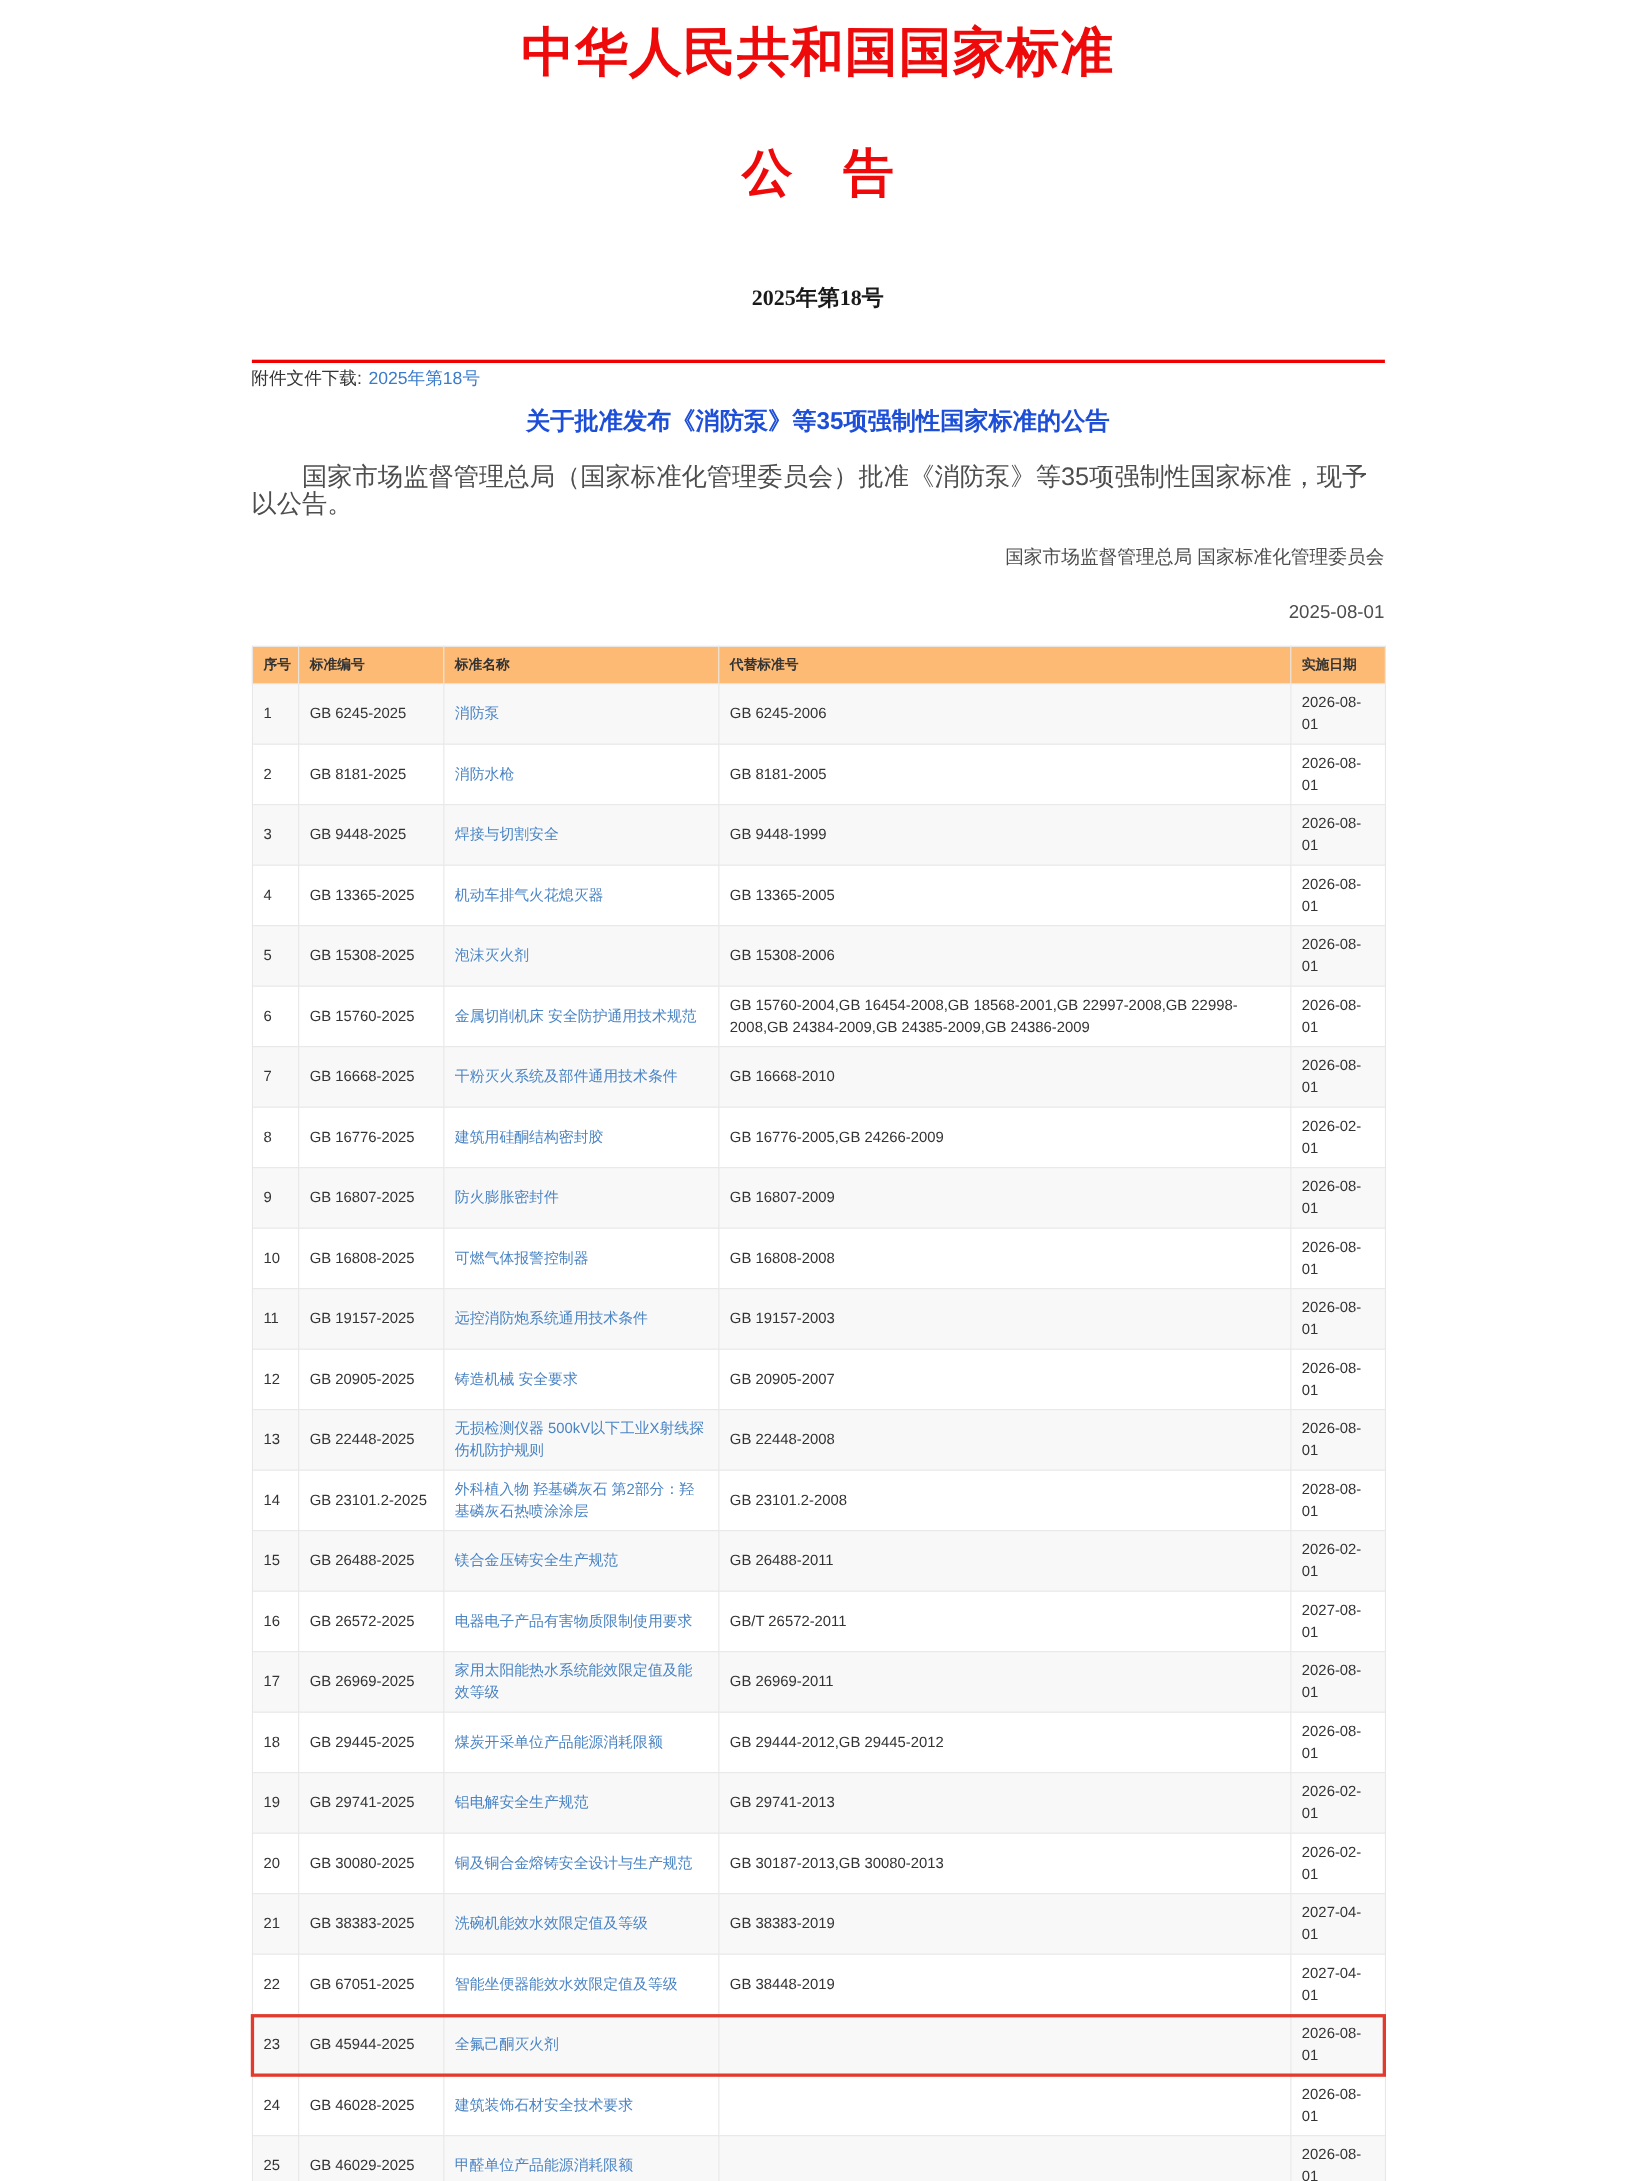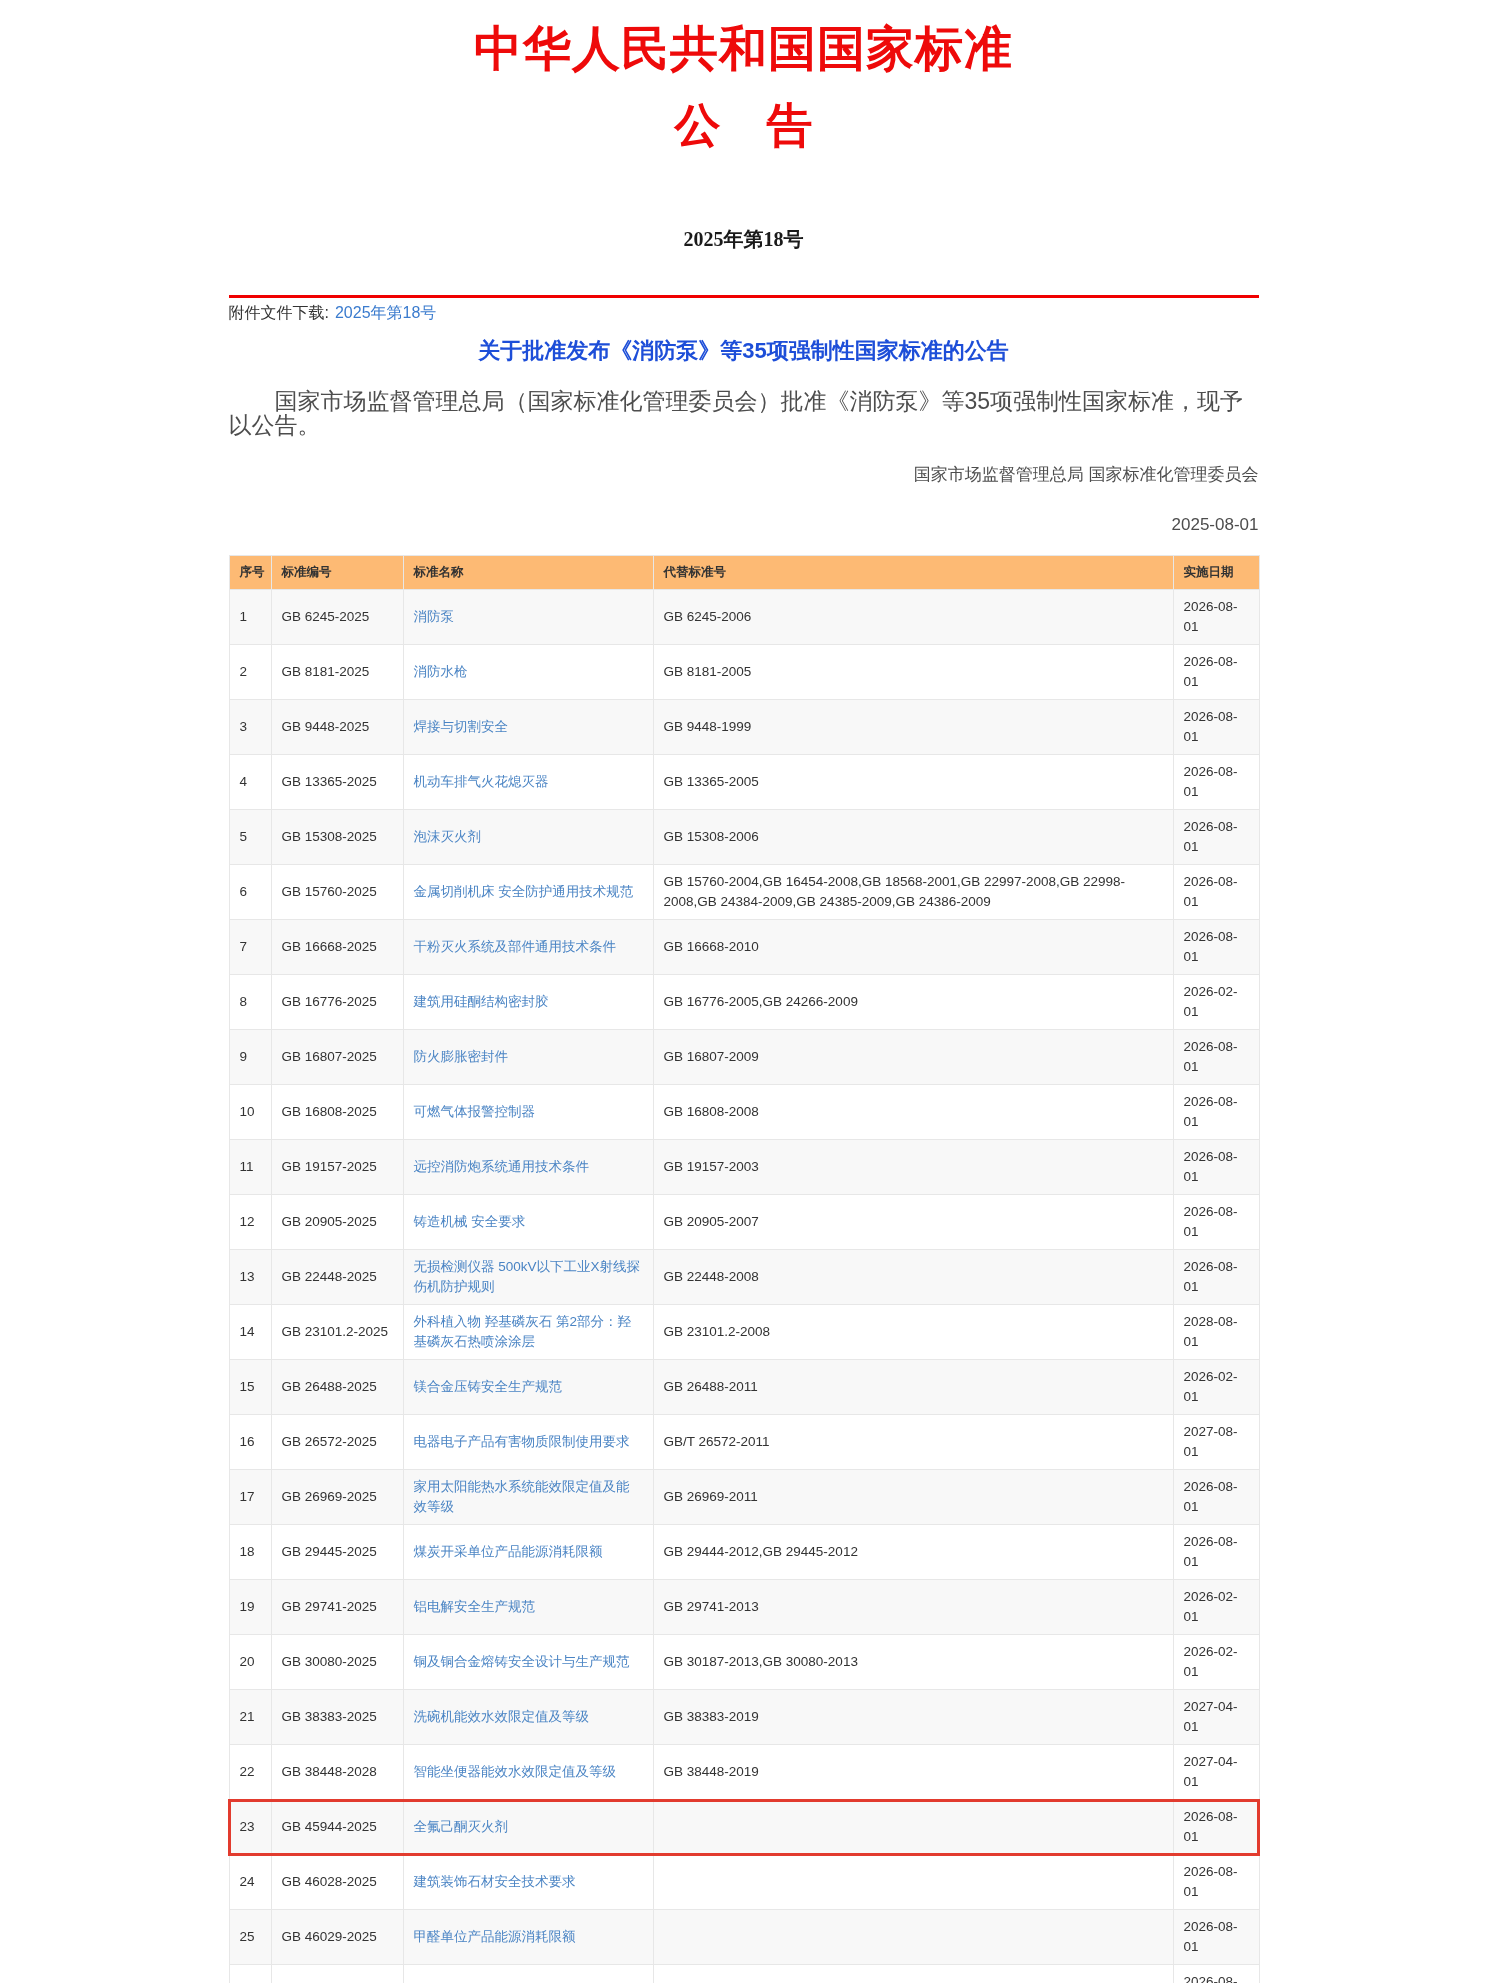--- a/index.html
+++ b/index.html
@@ -25,21 +25,21 @@
     color: #ee0a0a;
     letter-spacing: 1px;
   }
   .subtitle {
     text-align: center;
     font-family: "Liberation Serif", "DejaVu Serif", serif;
     font-weight: bold;
     font-size: 46px;
     line-height: 48px;
     color: #ee0a0a;
-    margin-top: 28px;
+    margin-top: 60px;
   }
   .issue-number {
     text-align: center;
     font-family: "Liberation Serif", "DejaVu Serif", serif;
     font-weight: bold;
     font-size: 20px;
     line-height: 22px;
     color: #1a1a1a;
     margin-top: 78px;
   }
@@ -304,21 +304,21 @@
         </tr>
         <tr>
           <td>21</td>
           <td>GB 38383-2025</td>
           <td class="name-cell"><a href="#">洗碗机能效水效限定值及等级</a></td>
           <td>GB 38383-2019</td>
           <td>2027-04-01</td>
         </tr>
         <tr>
           <td>22</td>
-          <td>GB 38448-2028</td>
+          <td>GB 67051-2025</td>
           <td class="name-cell"><a href="#">智能坐便器能效水效限定值及等级</a></td>
           <td>GB 38448-2019</td>
           <td>2027-04-01</td>
         </tr>
         <tr class="highlight">
           <td>23</td>
           <td>GB 45944-2025</td>
           <td class="name-cell"><a href="#">全氟己酮灭火剂</a></td>
           <td></td>
           <td>2026-08-01</td>

